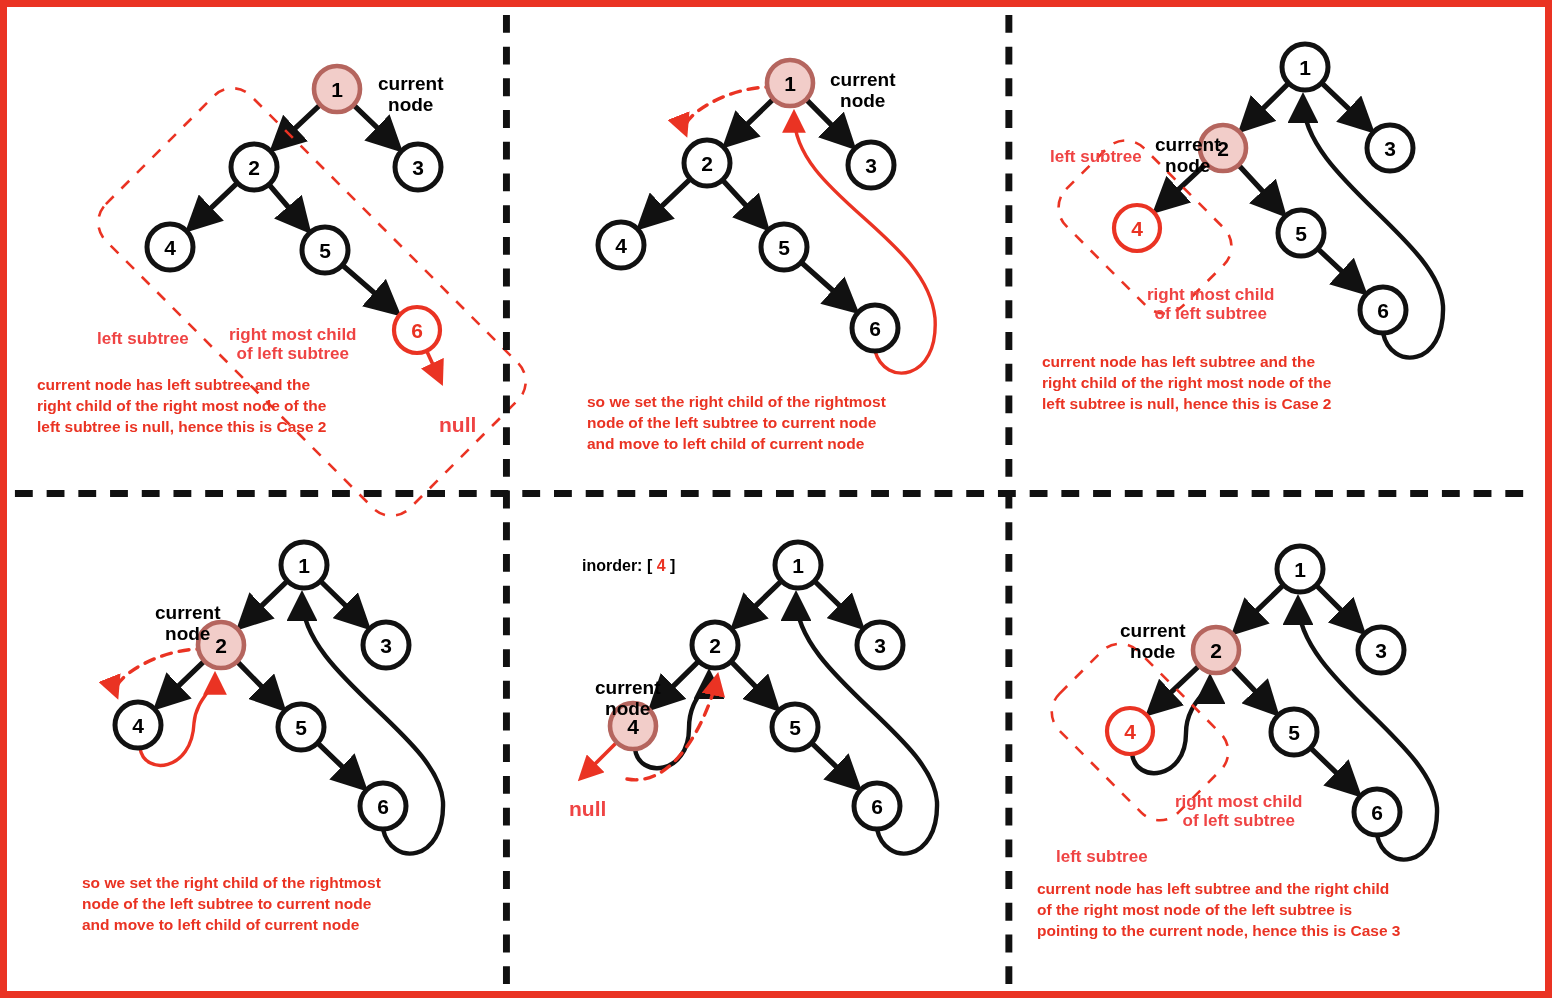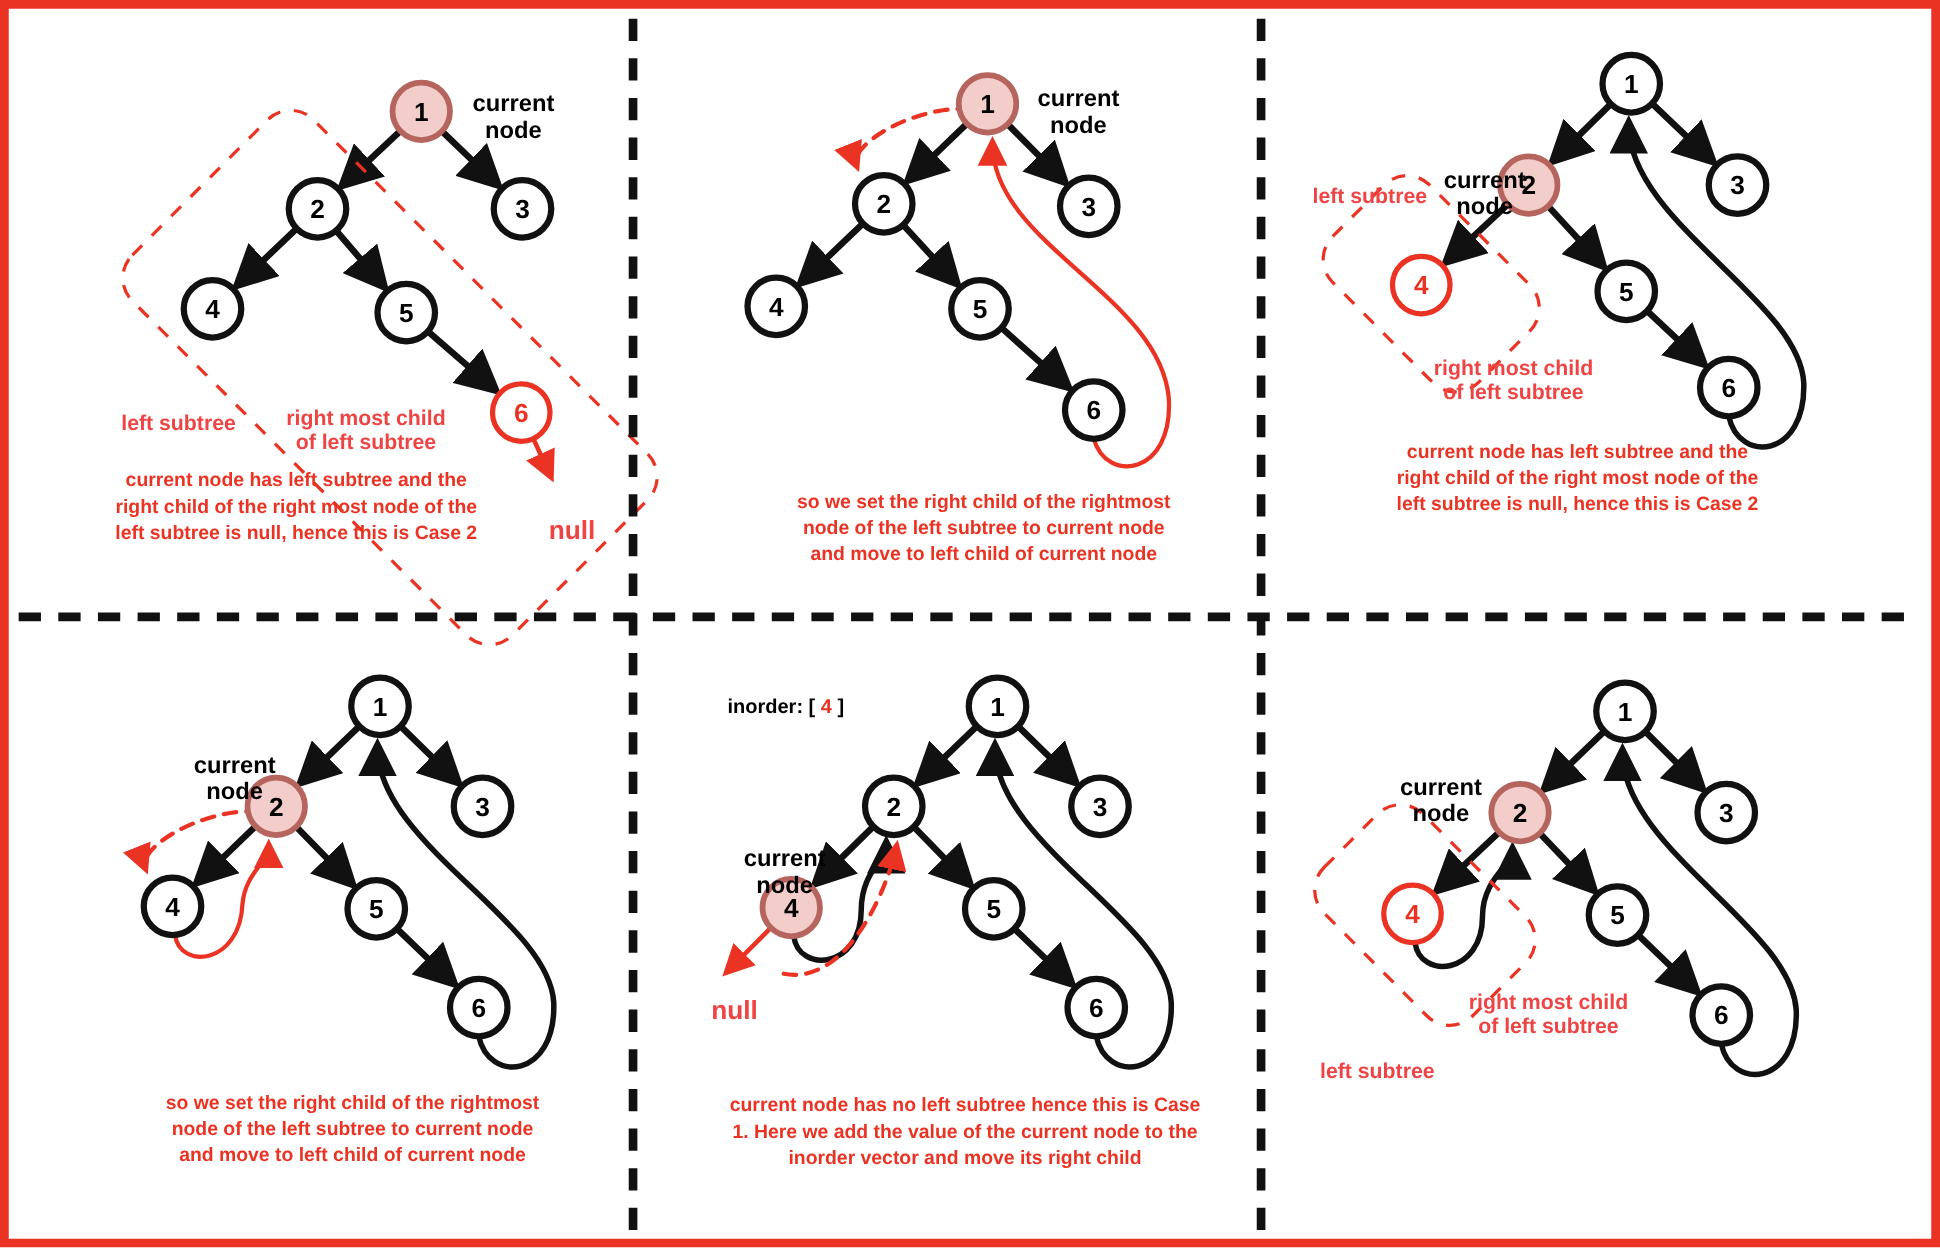--- a/index.html
+++ b/index.html
@@ -10,21 +10,21 @@
     box-sizing:border-box;
     border:7px solid #ea3323;
     background:#ffffff;
     overflow:hidden;
   }
   
   #seps{position:absolute;inset:0;pointer-events:none;}
   .lbl{position:absolute;white-space:pre;line-height:1.13;margin-top:20px;}
   .lbl-black{color:#000000;font-weight:bold;}
   .lbl-red{color:#ef4444;font-weight:bold;}
-  .caption{position:absolute;color:#ea3323;font-weight:bold;text-align:center;line-height:1.35;white-space:pre-line;}
+  .caption{position:absolute;color:#ea3323;font-weight:bold;line-height:1.35;white-space:pre-line;}
   .inorder{position:absolute;color:#000000;font-weight:bold;white-space:pre;}
   .inorder .v{color:#ea3323;}
 </style>
 </head>
 <body>
 
 <div id="root">
 
   <svg id="scene" viewBox="0 0 1552 998" width="1552" height="998" style="position:absolute;left:0;top:0;">
     <defs>
@@ -302,23 +302,23 @@
 left subtree is null, hence this is Case 2</div>
       <div class="lbl lbl-black" style="left: 148px; top: 575px; font-size: 19px; text-align: center;">current
 node</div>
       <div class="caption" style="left: 75px; top: 866px; width: 400px; font-size: 15.5px;">so we set the right child of the rightmost
 node of the left subtree to current node
 and move to left child of current node</div>
       <div class="lbl lbl-black" style="left: 588px; top: 650px; font-size: 19px; text-align: center;">current
 node</div>
       <div class="inorder" style="left: 575px; top: 550px; font-size: 16px;"><span>inorder: [ </span><span class="v">4</span><span> ]</span></div>
       <div class="lbl lbl-red" style="left: 562px; top: 770px; font-size: 21px;">null</div>
-      <div class="caption" style="left: 535px; top: 868px; width: 460px; font-size: 15.5px;">current node has no left subtree hence this is Case
-1. Here we add the value of the current node to the
-inorder vector and move its right child</div>
       <div class="lbl lbl-black" style="left: 1113px; top: 593px; font-size: 19px; text-align: center;">current
 node</div>
       <div class="lbl lbl-red" style="left: 1168px; top: 765px; font-size: 17px; text-align: center;">right most child
 of left subtree</div>
       <div class="lbl lbl-red" style="left: 1049px; top: 820px; font-size: 17px; text-align: center;">left subtree</div>
+      <div class="caption" style="left: 1030px; top: 872px; width: 470px; font-size: 15.5px;">current node has left subtree and the right child
+of the right most node of the left subtree is
+pointing to the current node, hence this is Case 3</div>
     </div>
 
 </div>
 
 </body></html>

